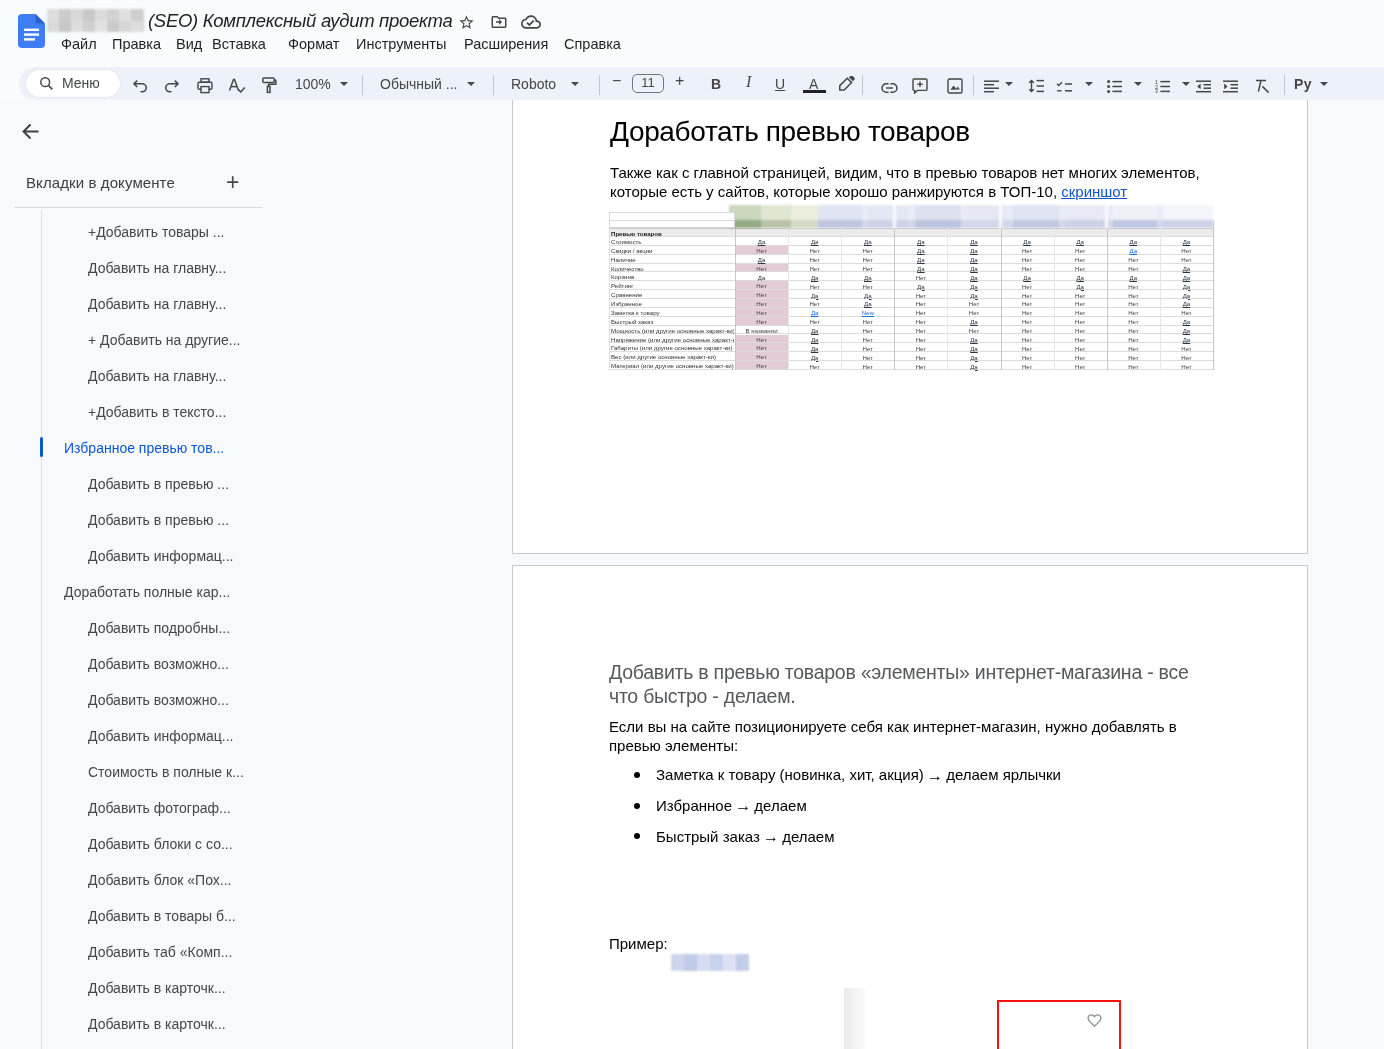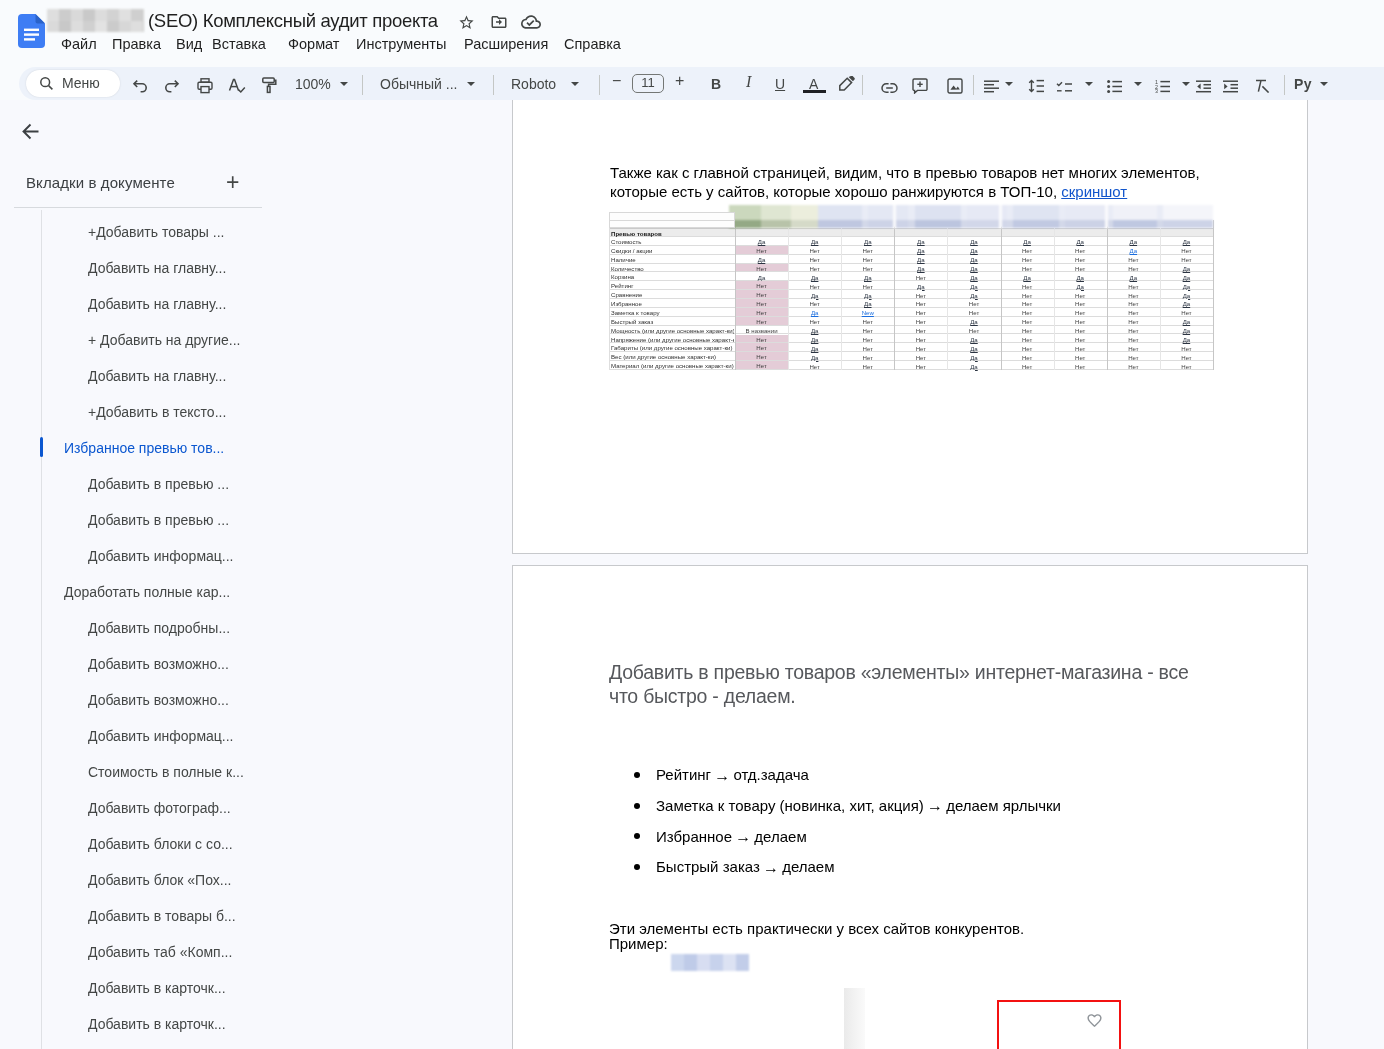--- a/index.html
+++ b/index.html
@@ -1,20 +1,20 @@
 <!DOCTYPE html>
 <html lang="ru"><head><meta charset="utf-8">
 <style>
 * { margin:0; padding:0; box-sizing:border-box; }
 html,body { width:1384px; height:1049px; overflow:hidden; font-family:"Liberation Sans",sans-serif; }
 body { background:#f8f9fd; position:relative; }
 .ic { position:absolute; }
 
 #header { position:absolute; left:0; top:0; width:1384px; height:100px; background:#f9fbfd; }
-#title { position:absolute; left:148px; top:12px; font-size:18.5px; line-height:18.5px; letter-spacing:-0.3px; color:#1f1f1f; }
+#title { position:absolute; left:148px; top:12px; font-size:18.5px; line-height:18.5px; letter-spacing:-0.3px; color:#1f1f1f;font-style:italic; }
 .mi { position:absolute; top:37px; font-size:14.5px; line-height:15px; color:#1f1f1f; }
 #tbar { position:absolute; left:19px; top:67px; width:1380px; height:33px; background:#edf2fa; border-radius:16.5px 0 0 16.5px; }
 .menu-pill { position:absolute; left:7px; top:3px; width:94px; height:27px; background:#fff; border-radius:13.5px; box-shadow:0 0 2px rgba(0,0,0,.12); }
 .tt { position:absolute; top:9.5px; font-size:14px; line-height:15px; color:#444746; }
 .car { position:absolute; width:0; height:0; border-left:4px solid transparent; border-right:4px solid transparent; border-top:4.5px solid #444746; }
 .tdiv { position:absolute; top:8px; width:1px; height:20px; background:#c4c7c5; }
 .numbox { position:absolute; left:613px; top:7px; width:32px; height:19px; border:1.5px solid #747775; border-radius:5px; font-size:13px; color:#444746; text-align:center; line-height:16px; }
 
 #main { position:absolute; left:0; top:100px; width:1384px; height:949px; overflow:hidden; background:#f8f9fd; }
 
@@ -80,20 +80,21 @@
 <div class="tab" style="left:88px;top:627.3px">Добавить информац...</div>
 <div class="tab" style="left:88px;top:663.3px">Стоимость в полные к...</div>
 <div class="tab" style="left:88px;top:699.3px">Добавить фотограф...</div>
 <div class="tab" style="left:88px;top:735.3px">Добавить блоки с со...</div>
 <div class="tab" style="left:88px;top:771.3px">Добавить блок «Пох...</div>
 <div class="tab" style="left:88px;top:807.3px">Добавить в товары б...</div>
 <div class="tab" style="left:88px;top:843.3px">Добавить таб «Комп...</div>
 <div class="tab" style="left:88px;top:879.3px">Добавить в карточк...</div>
 <div class="tab" style="left:88px;top:915.3px">Добавить в карточк...</div>
   <div class="page" id="p1">
+    <h1 class="doc">Доработать превью товаров</h1>
     <div class="body15" style="left:97px;top:86.6px">Также как с главной страницей, видим, что в превью товаров нет многих элементов,<br>которые есть у сайтов, которые хорошо ранжируются в ТОП-10, <a class="lnk">скриншот</a></div>
     <div id="shot">
 <div class="trow hdr" style="top:22.50px;height:9.4px">
           <span class="tlbl" style="font-weight:bold;color:#1d1d1d">Превью товаров</span>
         </div>
 <div class="trow" style="top:31.90px;height:8.87px">
           <span class="tlbl">Стоимость</span>
           <span class="tc da" style="left:126.00px;width:53.11px;">Да</span>
           <span class="tc da" style="left:179.11px;width:53.11px;">Да</span>
           <span class="tc da" style="left:232.22px;width:53.11px;">Да</span>
@@ -311,27 +312,26 @@
           <i style="position:absolute;left:390.1px;top:0;width:3px;height:22.5px;background:#fbfbfd"></i>
           <i style="position:absolute;left:496.4px;top:0;width:3px;height:22.5px;background:#fbfbfd"></i>
         </div>
 <div style="position:absolute;left:0;top:22.5px;bottom:0;width:1px;background:#dedede"></div>
 <div style="position:absolute;left:0;top:7px;width:126px;height:15.5px;border:0.5px solid #d8d8d8;background:#fdfdfd"></div>
 <div style="position:absolute;left:0;top:15px;width:126px;height:0.5px;background:#d8d8d8"></div>
     </div>
   </div>
   <div class="page" id="p2">
     <h2 class="doc">Добавить в превью товаров «элементы» интернет-магазина - все<br>что быстро - делаем.</h2>
+    <div class="body15" style="left:96px;top:151.3px">Если вы на сайте позиционируете себя как интернет-магазин, нужно добавлять в<br>превью элементы:</div>
     <ul class="doc">
-      <li>Рейтинг <span class="ar">→</span> отд.задача</li>
       <li>Заметка к товару (новинка, хит, акция) <span class="ar">→</span> делаем ярлычки</li>
       <li>Избранное <span class="ar">→</span> делаем</li>
       <li>Быстрый заказ <span class="ar">→</span> делаем</li>
     </ul>
-    <div class="body15" style="left:96px;top:352.6px">Эти элементы есть практически у всех сайтов конкурентов.</div>
     <div class="body15" style="left:96px;top:368px">Пример:</div>
 <div style="position:absolute;left:158px;top:387.5px;width:78px;height:17px;overflow:hidden;filter:blur(1.0px)">
         <i style="position:absolute;left:0px;top:0px;width:13px;height:13px;background:#ccd7ee"></i>
         <i style="position:absolute;left:13px;top:0px;width:13px;height:13px;background:#bfcbe8"></i>
         <i style="position:absolute;left:26px;top:0px;width:13px;height:13px;background:#d7ddf1"></i>
         <i style="position:absolute;left:39px;top:0px;width:13px;height:13px;background:#c7d2ec"></i>
         <i style="position:absolute;left:52px;top:0px;width:13px;height:13px;background:#dce2f3"></i>
         <i style="position:absolute;left:65px;top:0px;width:13px;height:13px;background:#c2cde9"></i>
         <i style="position:absolute;left:0px;top:13px;width:13px;height:13px;background:#ccd7ee"></i>
         <i style="position:absolute;left:13px;top:13px;width:13px;height:13px;background:#bfcbe8"></i>

